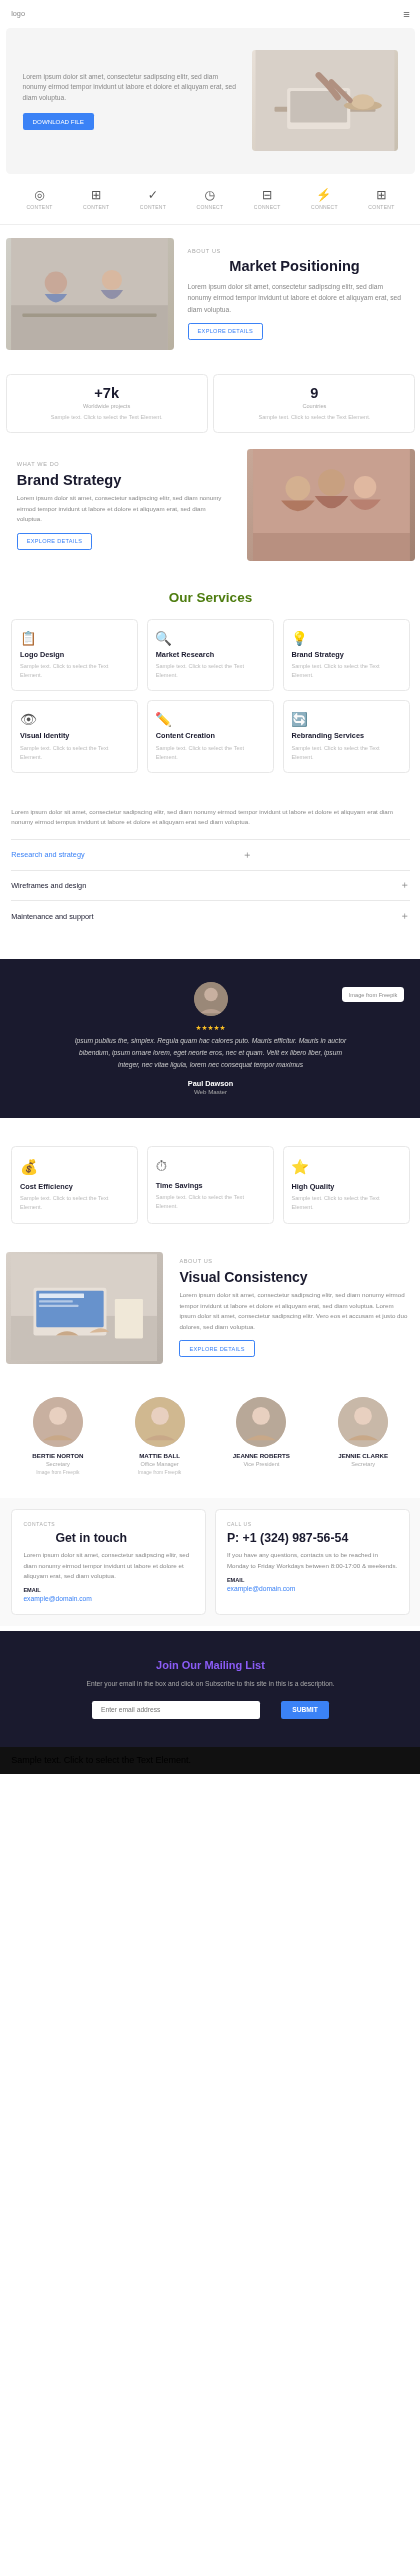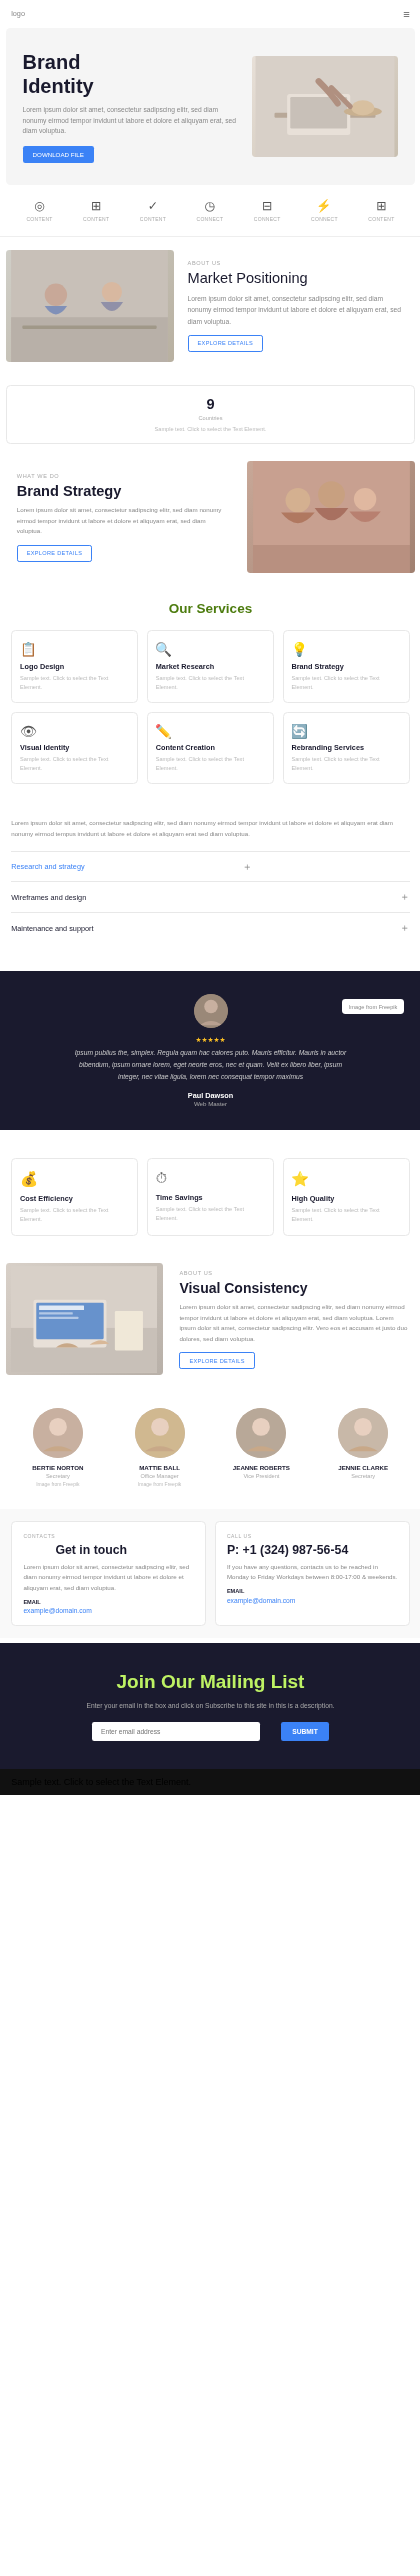--- a/index.html
+++ b/index.html
@@ -23,21 +23,21 @@
     .icons-row { display: flex; justify-content: space-around; align-items: center; padding: 14px 11.2px; border-bottom: 0.6px solid #eee; }
     .icon-item { display: flex; flex-direction: column; align-items: center; gap: 2.8px; }
     .icon-item .ico { font-size: 12.3px; color: #555; }
     .icon-item .ico-label { font-size: 5px; color: #aaa; text-transform: uppercase; letter-spacing: 0.3px; }
 
     
     .about-section { display: flex; align-items: center; margin: 11.2px 5.6px; }
     .about-img { width: 168px; height: 112px; background: #d0cfc8; border-radius: 3.4px; overflow: hidden; display: flex; align-items: center; justify-content: center; flex-shrink: 0; }
     .about-content { padding: 11.2px 14px; }
     .label-small { font-size: 5.6px; color: #aaa; text-transform: uppercase; letter-spacing: 0.6px; margin-bottom: 4.5px; }
-    .about-content h2 { font-size: 14.6px; font-weight: 400; color: #1a1a2e; margin-bottom: 6.7px; }
+    .about-content h2 { font-size: 14.6px; font-weight: 700; color: #1a1a2e; margin-bottom: 6.7px; text-align: center; }
     .about-content p { font-size: 6.7px; color: #888; line-height: 1.7; margin-bottom: 7.9px; }
     .btn-outline { border: 0.6px solid #3b82f6; background: transparent; color: #3b82f6; padding: 4.5px 9px; border-radius: 2.2px; font-size: 5.6px; cursor: pointer; text-transform: uppercase; letter-spacing: 0.3px; }
 
     
     .stats-row { display: flex; gap: 5.6px; padding: 11.2px 5.6px; }
     .stat-card { flex: 1; border: 0.6px solid #e8e8e8; border-radius: 4.5px; padding: 10px 7.9px; text-align: center; }
     .stat-number { font-size: 14.6px; font-weight: 700; color: #1a1a2e; }
     .stat-label { font-size: 5.6px; color: #aaa; margin: 2.2px 0 4.5px; }
     .stat-text { font-size: 5.6px; color: #bbb; line-height: 1.5; }
 
@@ -108,21 +108,21 @@
     .contact-title { font-size: 12.3px; font-weight: 700; color: #1a1a2e; margin-bottom: 4.5px; margin-left: 32px; }
     .contact-text { font-size: 6.2px; color: #888; line-height: 1.7; margin-bottom: 5.6px; }
     .contact-email { font-size: 6.7px; color: #3b82f6; }
     .call-label { font-size: 5px; color: #aaa; text-transform: uppercase; letter-spacing: 0.6px; margin-bottom: 4.5px; }
     .call-number { font-size: 12.3px; font-weight: 700; color: #1a1a2e; margin-bottom: 4.5px; }
     .call-text { font-size: 6.2px; color: #888; line-height: 1.7; margin-bottom: 5.6px; }
     .email-label { font-size: 5.6px; font-weight: 600; color: #1a1a2e; margin-bottom: 2.2px; text-transform: uppercase; }
 
     
     .mailing-section { background: #1a1a2e; padding: 28px 17px; text-align: center; }
-    .mailing-section h2 { font-size: 19px; font-weight: 700; color: #bef264; margin-bottom: 6.7px; }
+    .mailing-section h2 { font-size: 11px; font-weight: 700; color: #8b5cf6; margin-bottom: 6.7px; }
     .mailing-section p { font-size: 6.7px; color: #aaa; margin-bottom: 11.2px; line-height: 1.7; }
     .mailing-form { display: flex; gap: 21px; justify-content: center; align-items: center; }
     .mailing-input { padding: 5.6px 9px; border-radius: 2.2px; border: none; font-size: 6.7px; width: 168px; }
     .btn-accent { background: #3b82f6; color: #fff; border: none; padding: 5.6px 11.2px; border-radius: 2.2px; font-size: 6.7px; cursor: pointer; font-weight: 600; }
 
     
     .footer { background: #111; padding: 8.4px 11.2px; display: flex; justify-content: space-between; align-items: center; }
 
     
     .img-placeholder { width: 100%; height: 100%; background: linear-gradient(135deg, #d0cfc8 0%, #b8b0a0 100%); display: flex; align-items: center; justify-content: center; }
@@ -136,24 +136,20 @@
 <nav>
   <div class="nav">
     <span class="nav-logo">logo</span>
     <span class="nav-menu">≡</span>
   </div>
 </nav>
 
 <section>
   <div class="hero">
     <div class="hero-text">
-      <h1>
-        <span>Brand</span><br>
-        <span>Identity</span>
-      </h1>
       <p>Lorem ipsum dolor sit amet, consectetur sadipscing elitr, sed diam nonumy eirmod tempor invidunt ut labore et dolore et aliquyam erat, sed diam voluptua.</p>
       <button class="btn-primary">DOWNLOAD FILE</button>
     </div>
     <div class="hero-img">
       <div class="img-placeholder img-desk">
         <svg width="123" height="90" viewBox="0 0 220 160" xmlns="http://www.w3.org/2000/svg">
           <rect width="220" height="160" fill="#d8d0c8"></rect>
 
           <rect x="30" y="90" width="160" height="8" fill="#b8a898" rx="2"></rect>
 
@@ -227,20 +223,25 @@
       <div class="label-small">ABOUT US</div>
       <h2>Market Positioning</h2>
       <p>Lorem ipsum dolor sit amet, consectetur sadipscing elitr, sed diam nonumy eirmod tempor invidunt ut labore et dolore et aliquyam erat, sed diam voluptua.</p>
       <button class="btn-outline">EXPLORE DETAILS</button>
     </div>
   </div>
 </section>
 
 <section>
   <div class="stats-row" id="stats-container">
+      <div class="stat-card">
+        <div class="stat-number">+7k</div>
+                     <div class="stat-label">Worldwide projects</div>
+                     <div class="stat-text">Sample text. Click to select the Text Element.</div>
+      </div>
       <div class="stat-card">
         <div class="stat-number">9</div>
                      <div class="stat-label">Countries</div>
                      <div class="stat-text">Sample text. Click to select the Text Element.</div>
       </div>
     </div>
 </section>
 
 <section>
   <div class="strategy-section">

